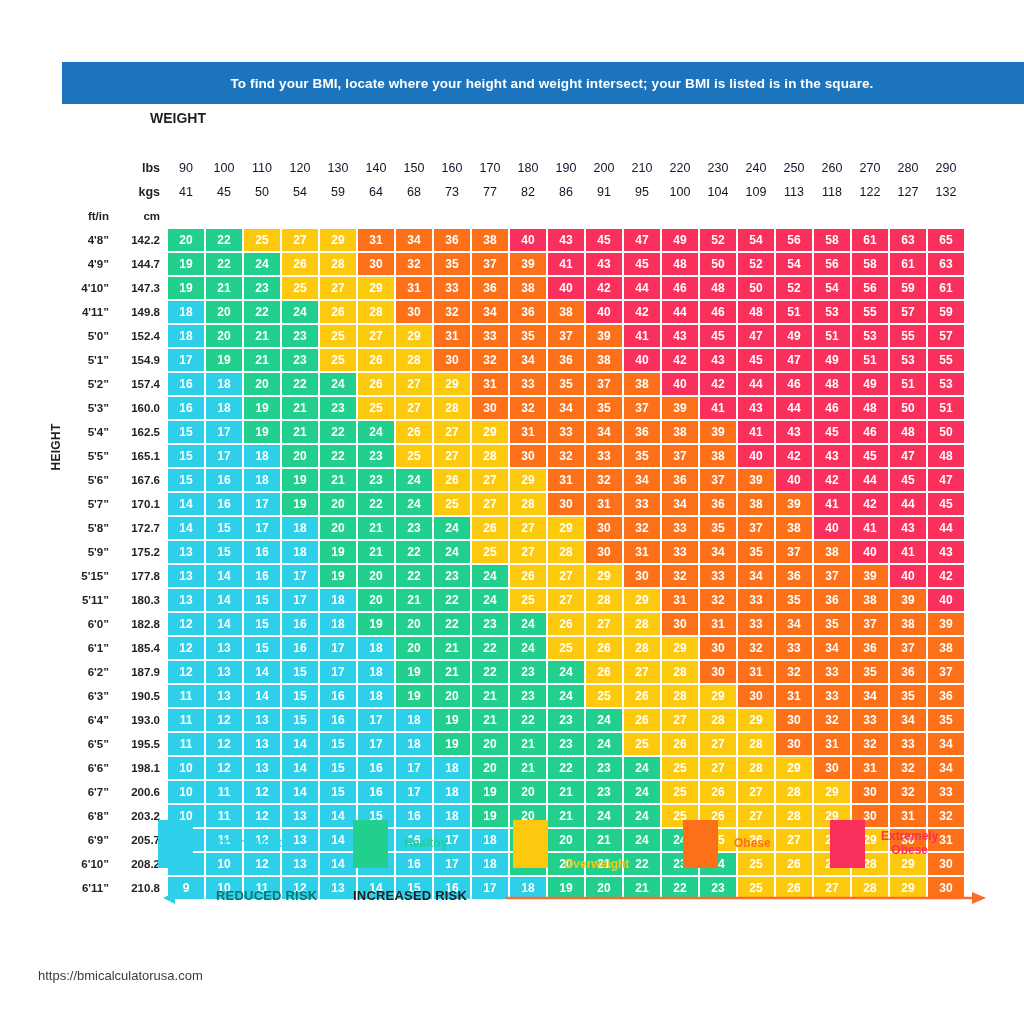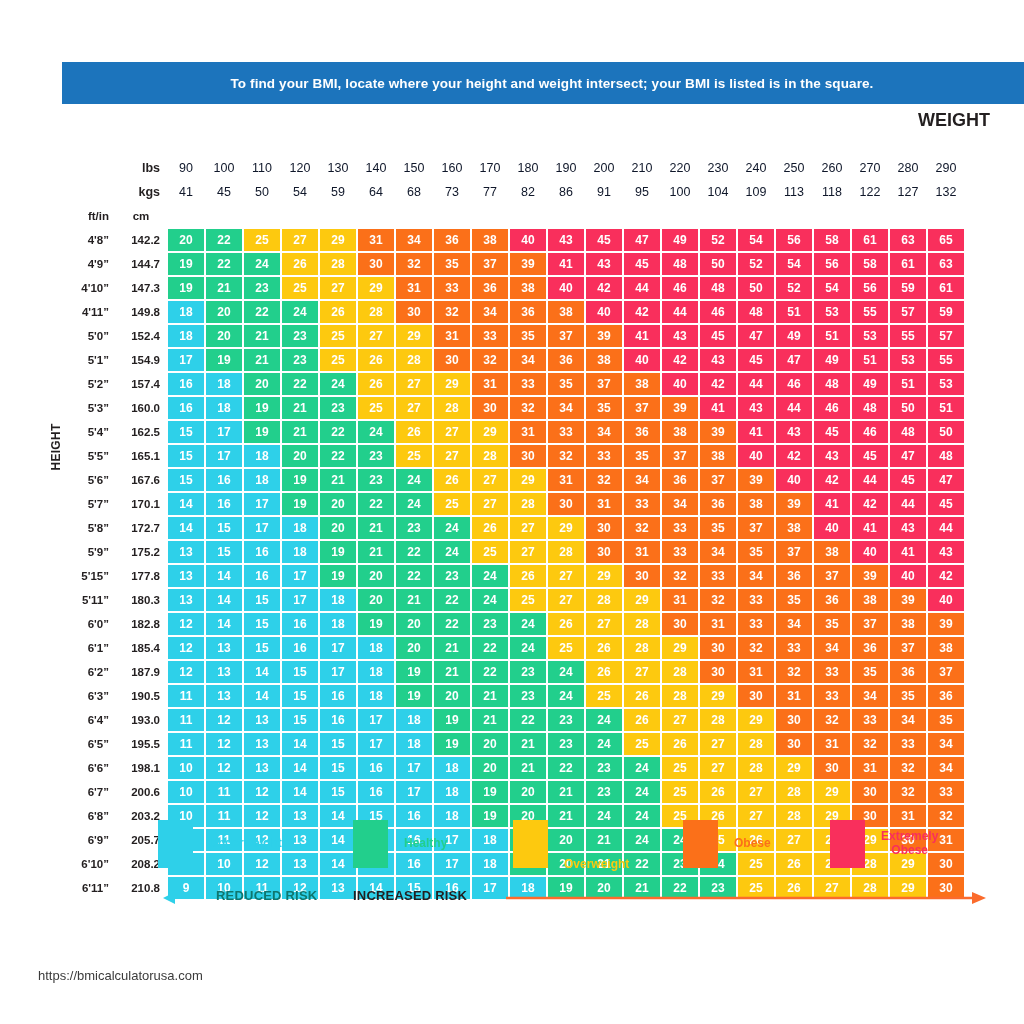--- a/index.html
+++ b/index.html
@@ -17,21 +17,21 @@
   .banner{
     position:absolute;left:62px;top:62px;width:980px;height:42px;
     background:#1c74bc;color:#fff;
     display:flex;align-items:center;justify-content:center;
     font-size:13.5px;font-weight:bold;letter-spacing:.1px;
   }
 
   
   .weight-caption{
     position:absolute;left:150px;top:110px;width:840px;
-    text-align:right;font-size:18px;font-weight:bold;color:#231f20;
+    text-align:left;font-size:14px;font-weight:bold;color:#231f20;
   }
 
   
   .height-caption{
     position:absolute;left:-4px;top:440px;width:120px;
     text-align:center;font-size:12px;font-weight:bold;color:#231f20;
     transform:rotate(-90deg);transform-origin:center center;
     letter-spacing:.3px;
   }
 
@@ -200,21 +200,21 @@
           <th class="hdr-num">104</th>
           <th class="hdr-num">109</th>
           <th class="hdr-num">113</th>
           <th class="hdr-num">118</th>
           <th class="hdr-num">122</th>
           <th class="hdr-num">127</th>
           <th class="hdr-num">132</th>
         </tr>
       <tr id="row-unit">
           <th class="row-ft">ft/in</th>
-          <th class="row-cm" style="text-align: center; padding-left: 4px;">cm</th>
+          <th class="row-cm" style="text-align: right; padding-left: 4px;">cm</th>
           <th colspan="21"></th>
         </tr>
     </thead>
     <tbody id="bmi-body">
         <tr>
           <td class="row-ft">4'8”</td>
           <td class="row-cm">142.2</td>
           <td class="bmi-cell c-healthy">20</td>
           <td class="bmi-cell c-healthy">22</td>
           <td class="bmi-cell c-over">25</td>

